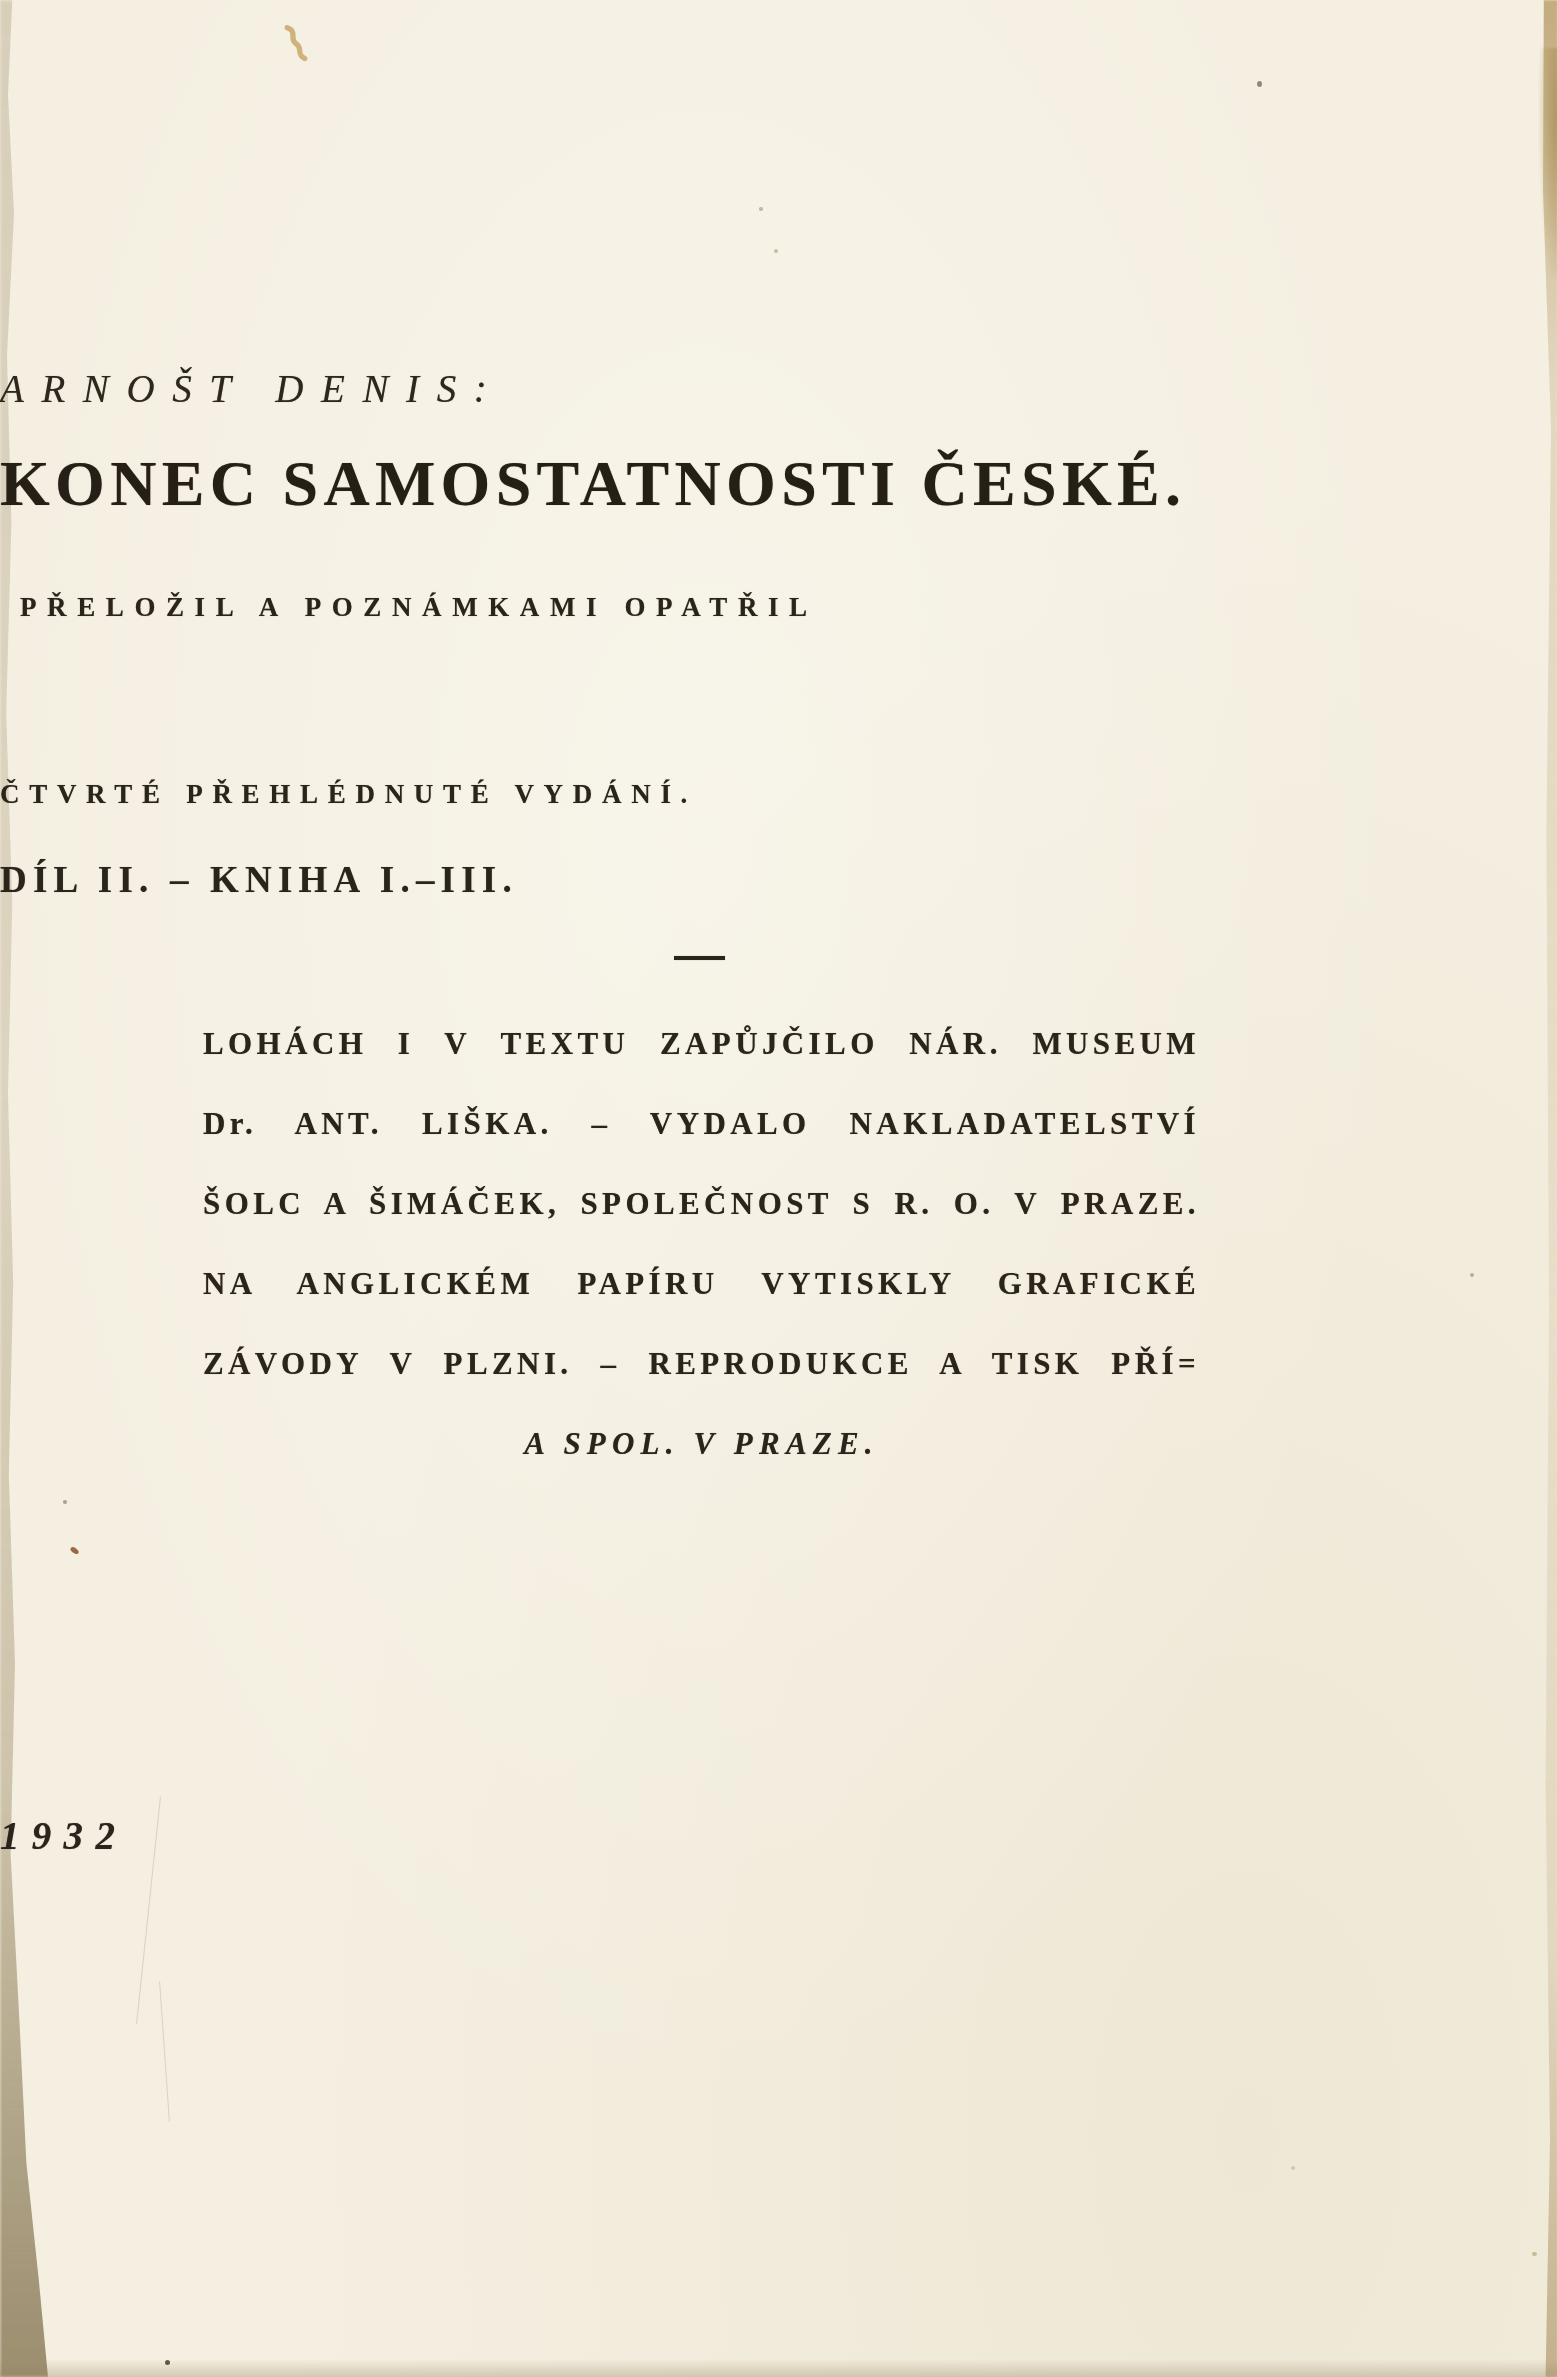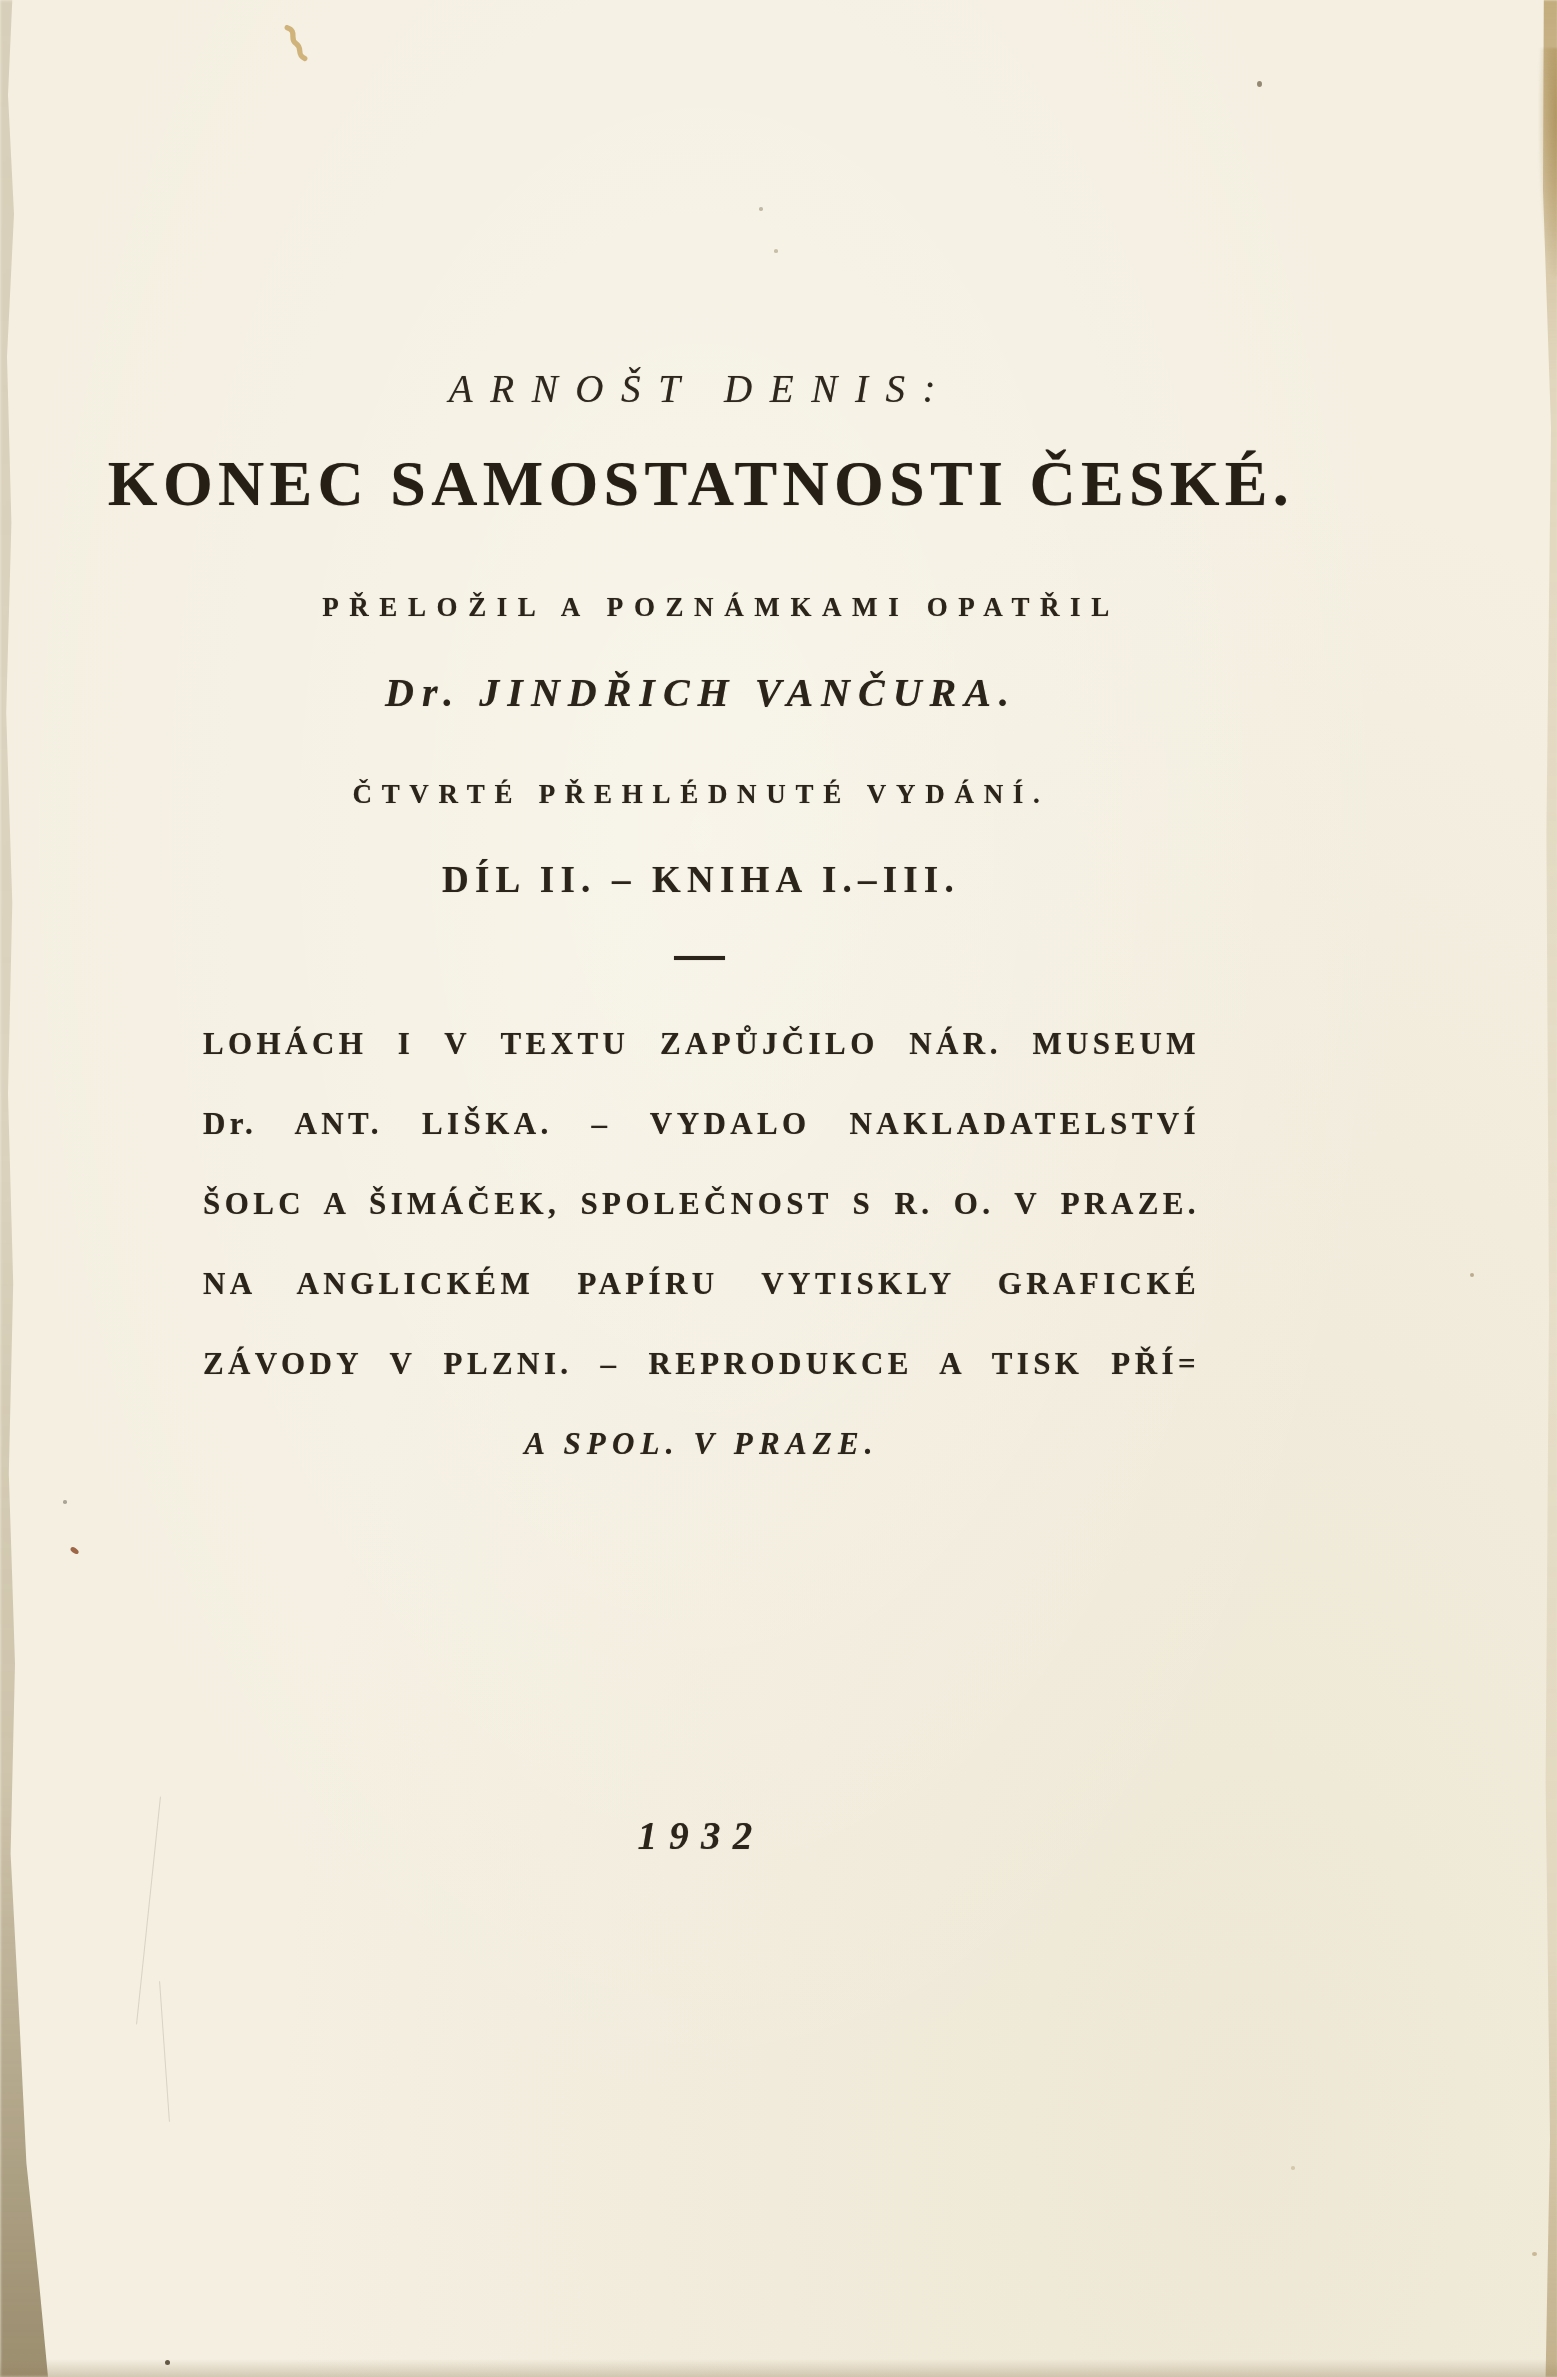--- a/index.html
+++ b/index.html
@@ -10,21 +10,21 @@
   }
   .page{
     position:relative;width:1558px;height:2377px;
     background:
       radial-gradient(ellipse at 45% 35%, rgba(255,255,250,.35), rgba(0,0,0,0) 60%),
       radial-gradient(ellipse at 80% 90%, rgba(210,196,160,.18), rgba(0,0,0,0) 55%),
       #f4efe1;
     color:#2b241b;
   }
   .line{
-    position:absolute;left:0;width:1402px;text-align:center;
+    position:absolute;left:0;width:1402px;
     white-space:nowrap;
     text-shadow:0 0 0.9px rgba(43,36,27,.45);
   }
   .author{top:366px;font-style:italic;font-size:39px;letter-spacing:17.6px;color:#2e271d;}
   .title{top:447px;font-weight:700;font-size:64px;letter-spacing:5.3px;color:#261f16;}
   .caps-sm{font-weight:700;font-size:27px;letter-spacing:10.6px;}
   .note{top:592px;margin-left:20px;}
   .translator{top:669px;font-style:italic;font-weight:700;font-size:40px;letter-spacing:8px;}
   .edition{top:779px;letter-spacing:9.7px;}
   .volume{top:858px;font-weight:700;font-size:37px;letter-spacing:6.2px;}
@@ -97,21 +97,20 @@
   <div class="corner-blob"></div>
   <div class="bottom-edge"></div>
 
   <svg class="squiggle" width="32" height="37" viewBox="0 0 36 42">
     <path d="M8,3 C20,7 10,16 18,21 C26,26 18,34 28,38" fill="none" stroke="#c9a96a" stroke-width="6" stroke-linecap="round"></path>
   </svg>
 
   <div class="line author">ARNOŠT DENIS:</div>
   <div class="line title">KONEC SAMOSTATNOSTI ČESKÉ.</div>
   <div class="line caps-sm note">PŘELOŽIL A POZNÁMKAMI OPATŘIL</div>
-  <div class="line translator">Dr. JINDŘICH VANČURA.</div>
   <div class="line caps-sm edition">ČTVRTÉ PŘEHLÉDNUTÉ VYDÁNÍ.</div>
   <div class="line volume">DÍL II. – KNIHA I.–III.</div>
 
   <div class="divider"></div>
 
   <div class="imprint">
     <div class="iline">LOHÁCH I V TEXTU ZAPŮJČILO NÁR. MUSEUM</div>
     <div class="iline">Dr. ANT. LIŠKA. – VYDALO NAKLADATELSTVÍ</div>
     <div class="iline">ŠOLC A ŠIMÁČEK, SPOLEČNOST S R. O. V PRAZE.</div>
     <div class="iline">NA ANGLICKÉM PAPÍRU VYTISKLY GRAFICKÉ</div>

